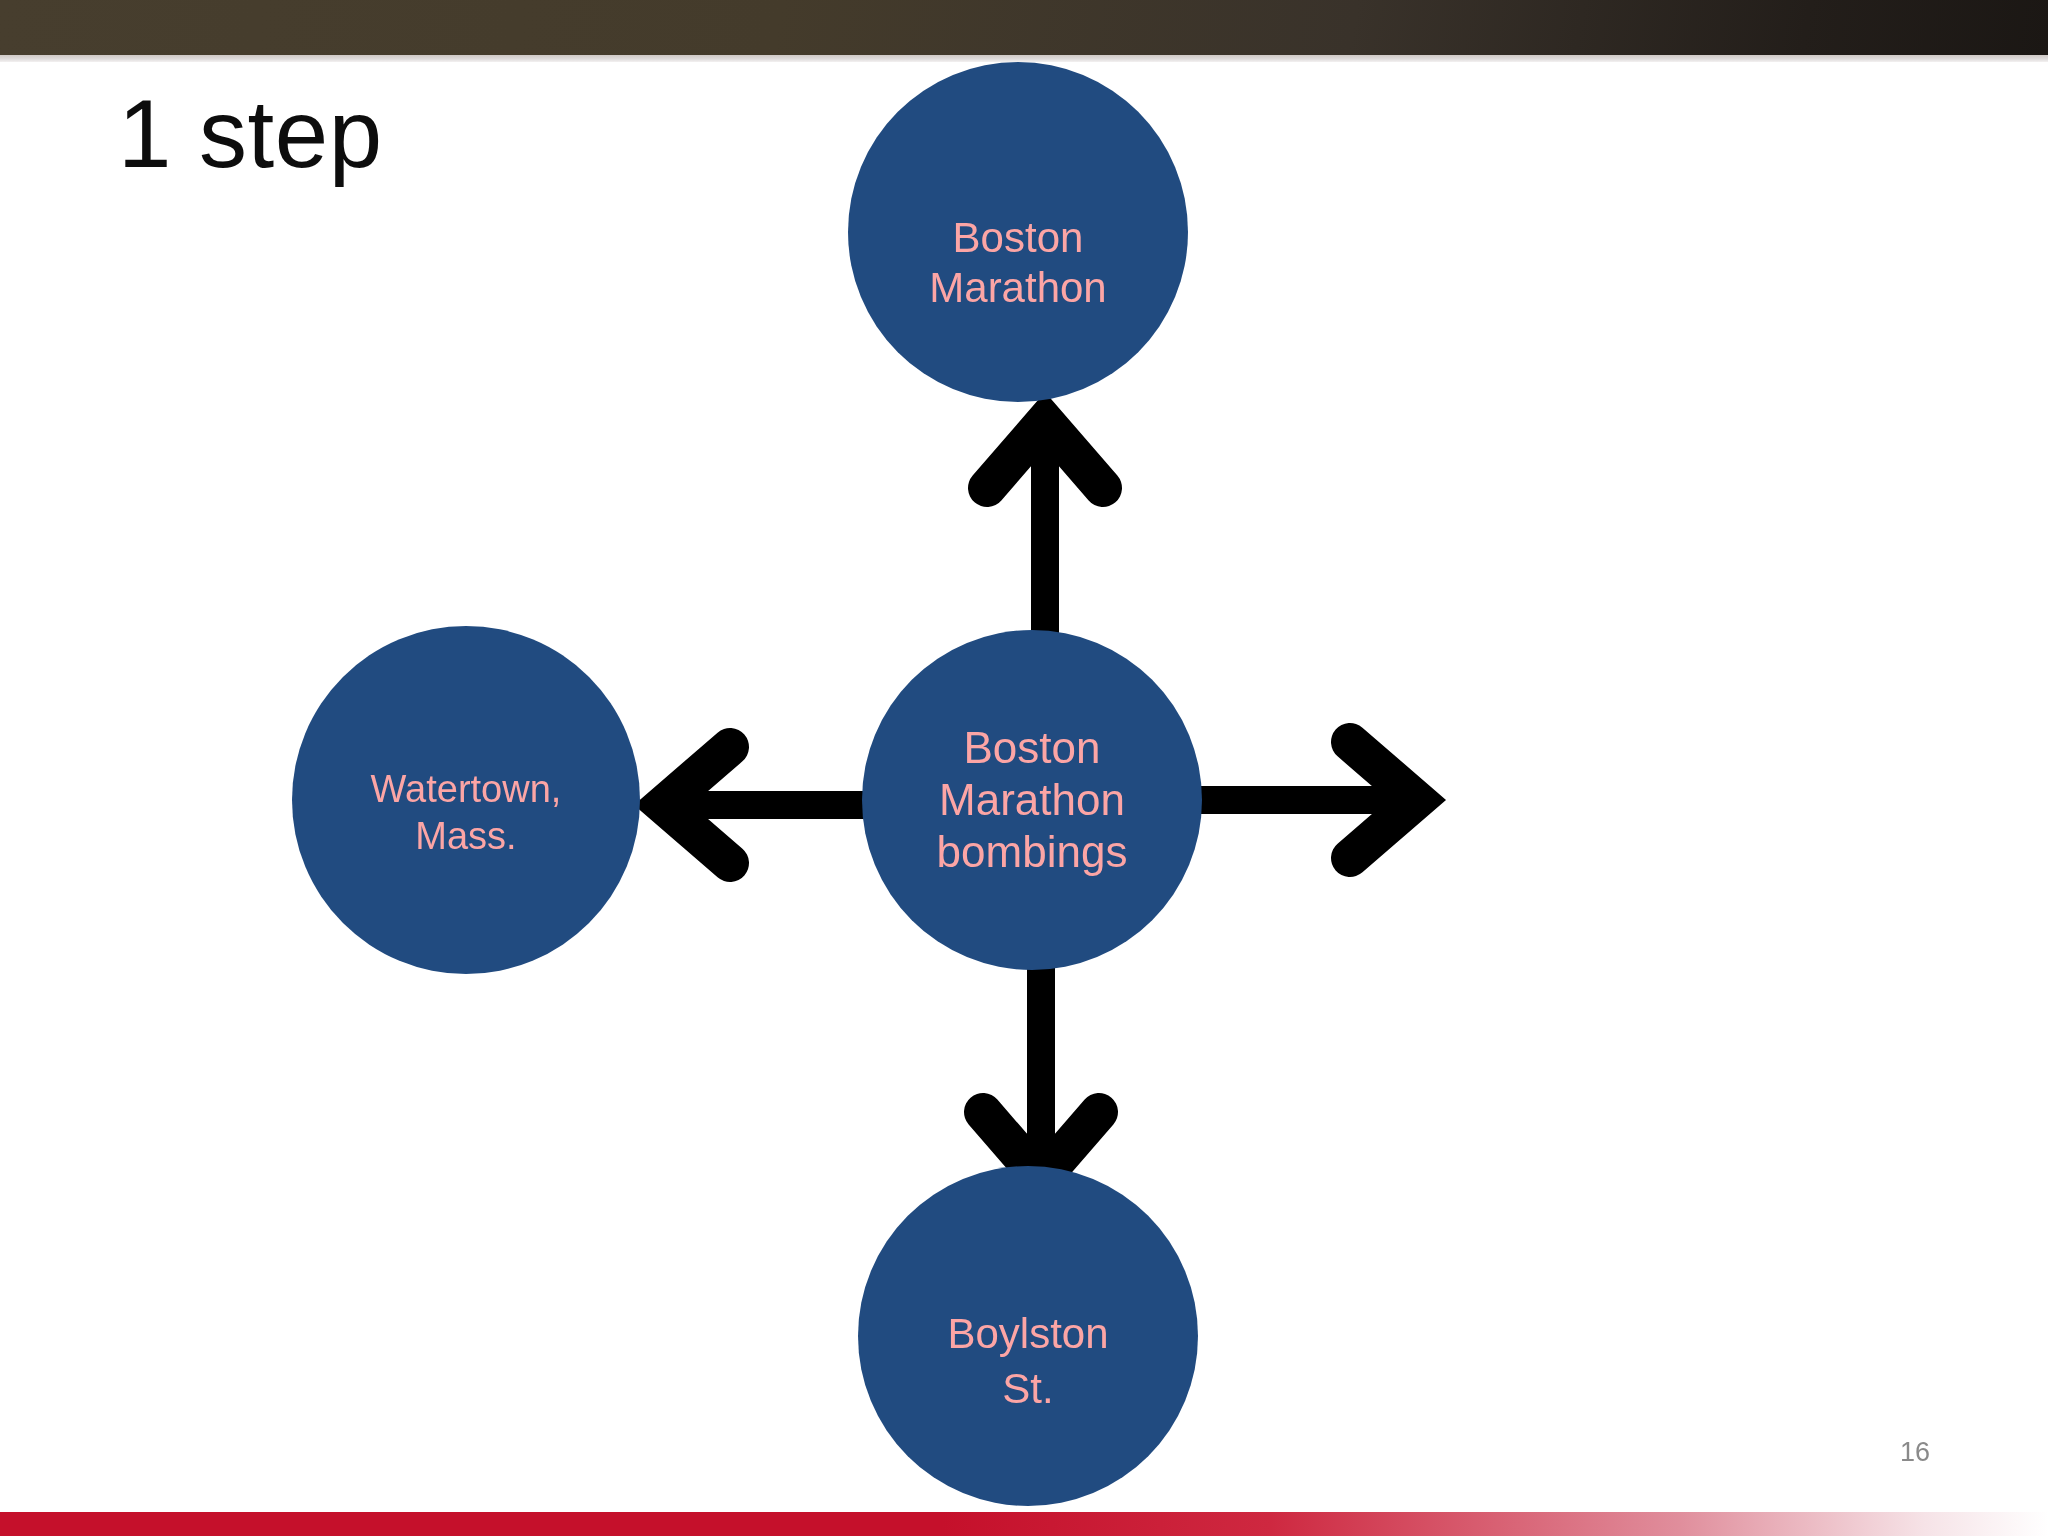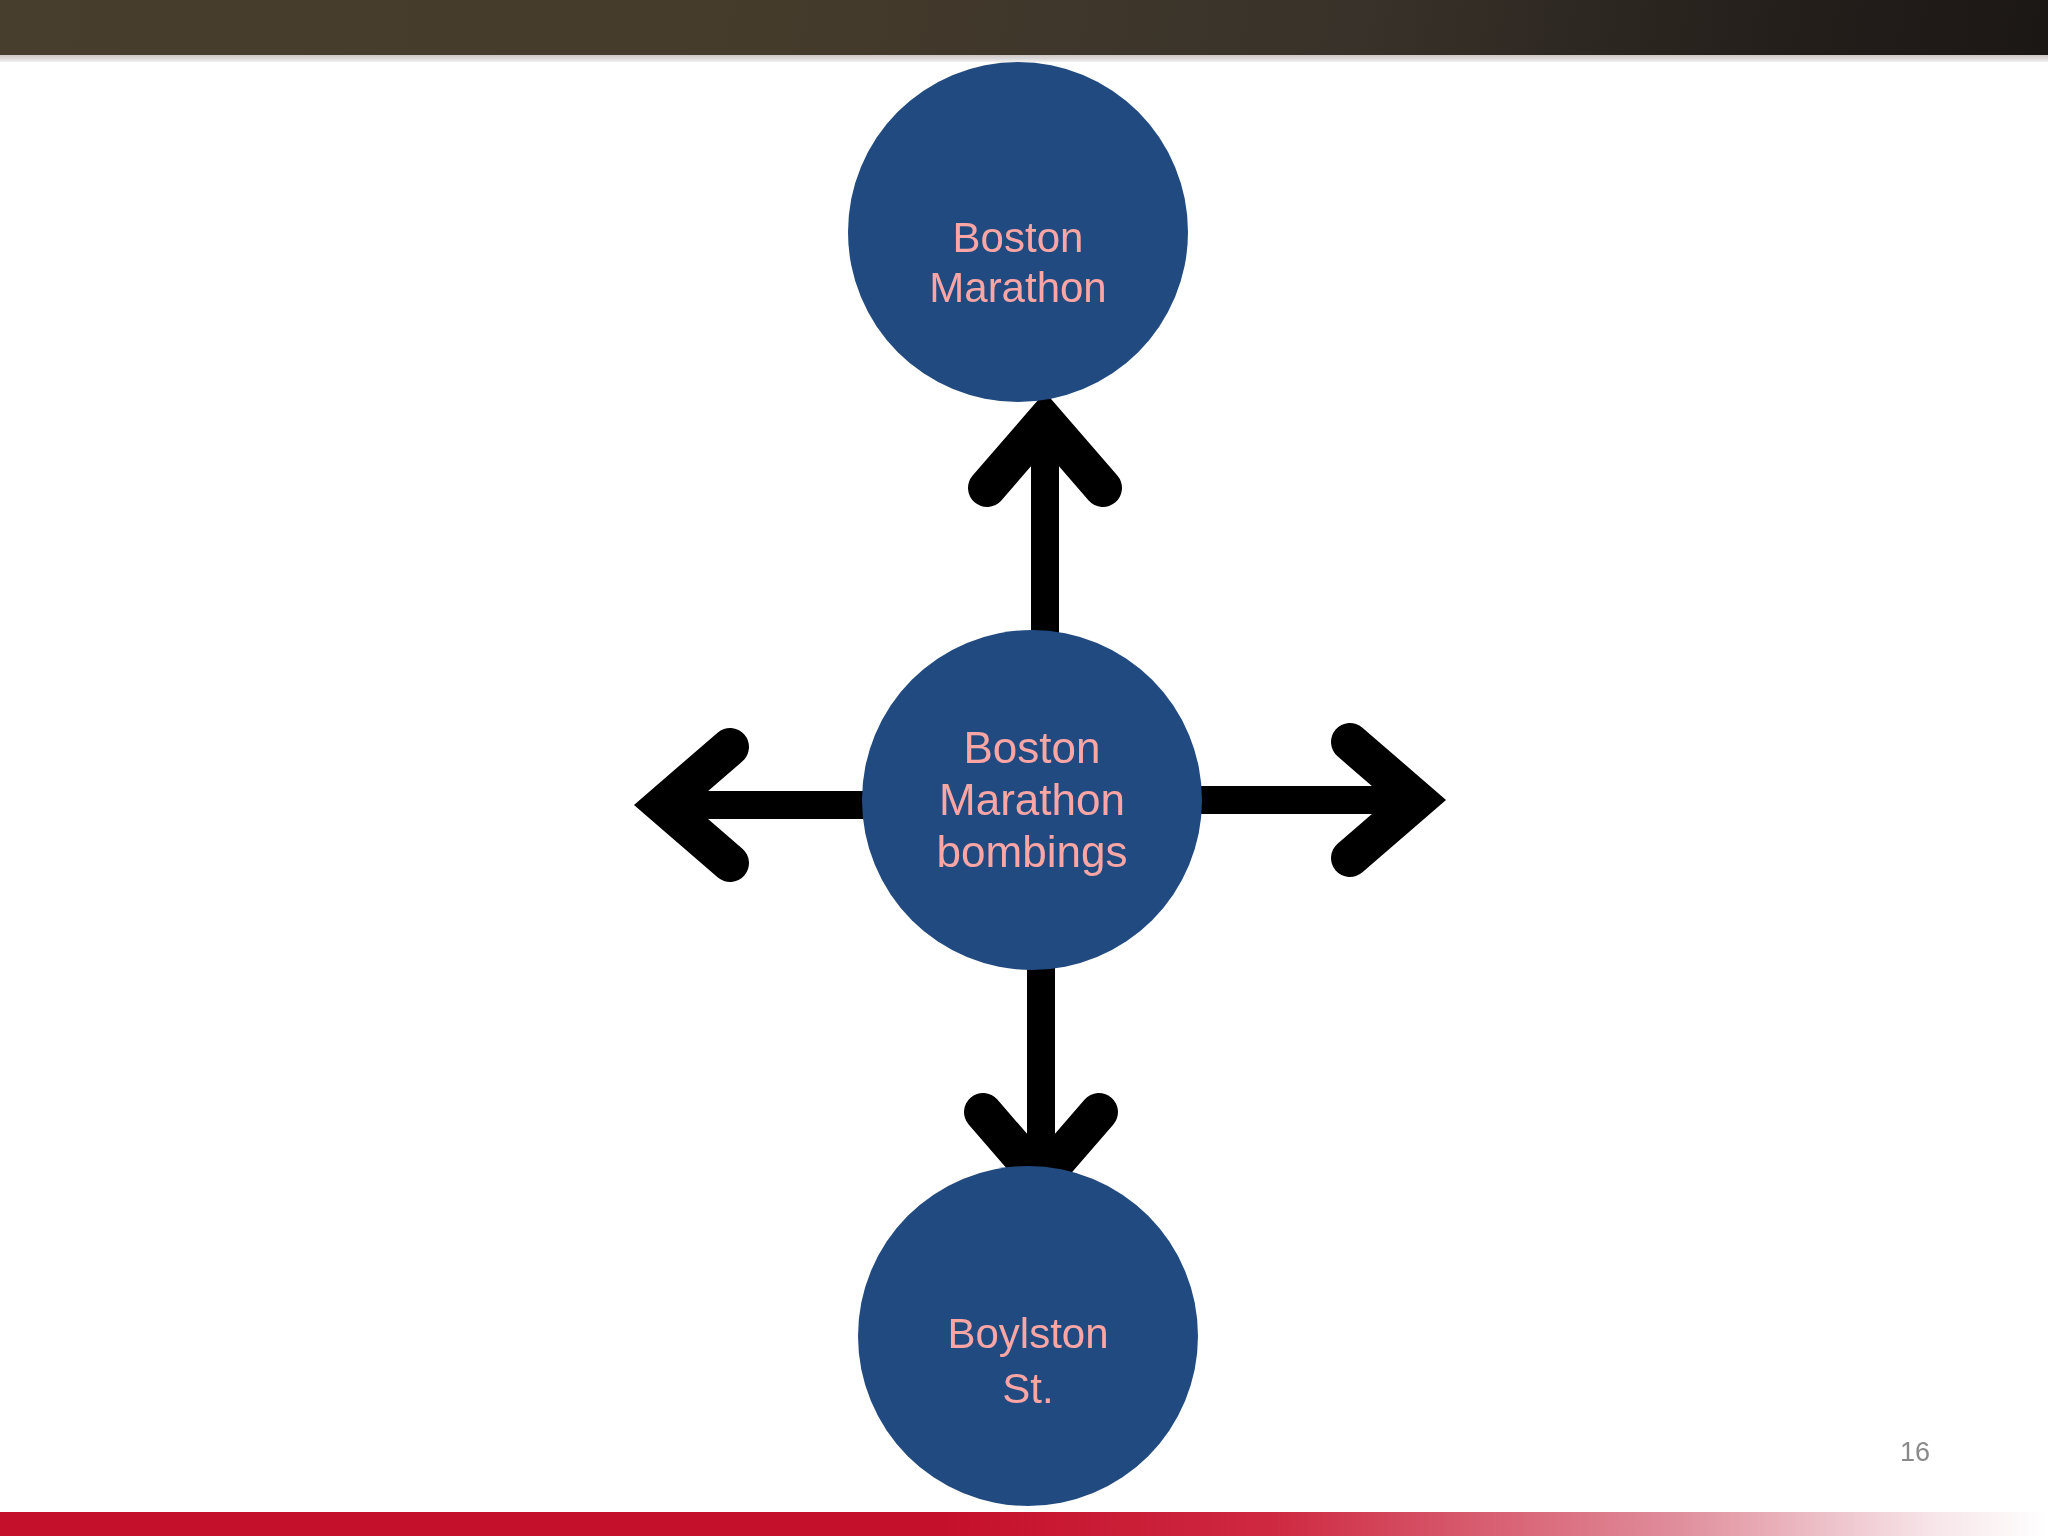--- a/index.html
+++ b/index.html
@@ -152,20 +152,21 @@
   #arrow-right { left: 1180px;top: 715px;  width: 270px; height: 170px; }
 </style>
 </head>
 <body>
 
 <div id="slide">
 
   <div class="top-bar"></div>
   <div class="top-bar-shade"></div>
 
+  <div class="slide-title">1 step</div>
 
   <div class="diagram">
 
     <svg class="arrow-svg" id="arrow-up" viewBox="0 0 210 250">
       <rect class="arrow-shape" x="91" y="14" width="28" height="240"></rect>
       <path class="arrow-head" d="M 47 88 L 105 21 L 163 88"></path>
       <path class="arrow-shape" d="M 78 60 L 105 12 L 132 60 Z"></path>
     </svg>
 
     <svg class="arrow-svg" id="arrow-down" viewBox="0 0 210 250">
@@ -184,20 +185,24 @@
       <rect class="arrow-shape" x="-10" y="71" width="260" height="28"></rect>
       <path class="arrow-head" d="M 170 27 L 237 85 L 170 143"></path>
       <path class="arrow-shape" d="M 198 58 L 246 85 L 198 112 Z"></path>
     </svg>
 
     <div class="node" id="node-top">
       <span class="node-label">Boston
 Marathon</span>
     </div>
 
+    <div class="node" id="node-left">
+      <span class="node-label">Watertown,
+Mass.</span>
+    </div>
 
     <div class="node" id="node-center">
       <span class="node-label">Boston
 Marathon
 bombings</span>
     </div>
 
 
     <div class="node" id="node-bottom">
       <span class="node-label">Boylston

